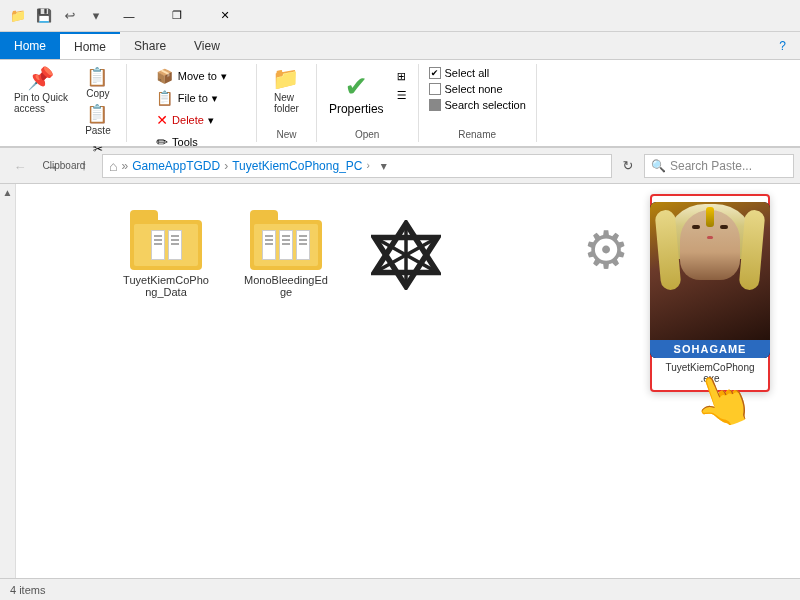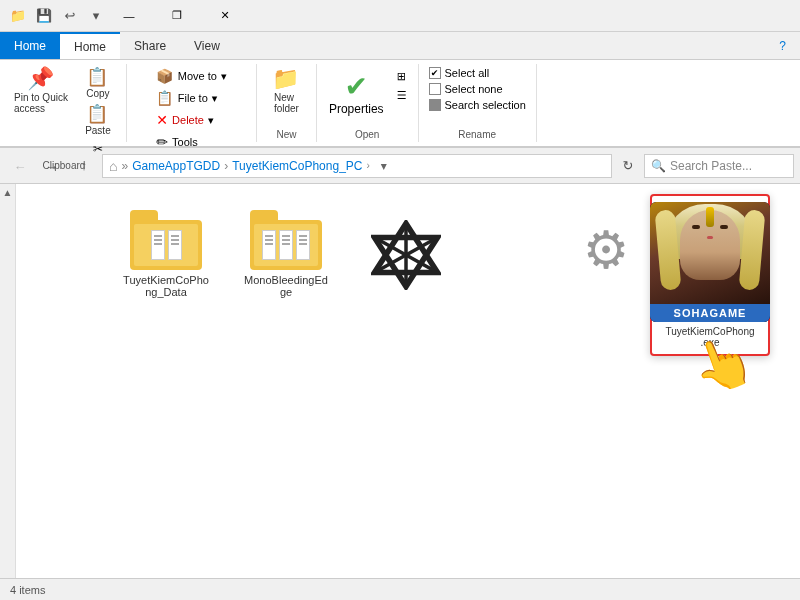--- a/index.html
+++ b/index.html
@@ -59,21 +59,21 @@
     .folder-tab { width: 28px; height: 12px; background: #f0c040; border-radius: 4px 4px 0 0; position: absolute; top: 0; left: 0; }
     .folder-inner { width: 64px; height: 42px; background: #f5d060; border-radius: 2px; position: absolute; bottom: 4px; left: 4px; display: flex; align-items: center; justify-content: center; overflow: hidden; }
     .folder-papers { display: flex; gap: 3px; }
     .folder-paper { width: 14px; height: 30px; background: white; border: 1px solid #ccc; position: relative; }
     .folder-paper::after { content: ''; position: absolute; top: 4px; left: 2px; right: 2px; height: 2px; background: #aaa; box-shadow: 0 4px 0 #aaa, 0 8px 0 #aaa; }
 
     .file-name { font-size: 11px; text-align: center; color: #333; margin-top: 4px; word-break: break-word; max-width: 90px; }
 
     
     .file-item-exe { display: flex; flex-direction: column; align-items: center; width: 120px; cursor: pointer; padding: 6px; border-radius: 4px; border: 2px solid #e83030; background: white; box-shadow: 0 2px 8px rgba(0,0,0,0.2); position: absolute; right: 30px; top: 10px; }
-    .exe-icon { width: 120px; height: 120px; background: linear-gradient(135deg, #1a1a2e, #3a2a4a); border-radius: 6px; display: flex; align-items: flex-end; justify-content: center; overflow: hidden; position: relative; }
+    .exe-icon { width: 120px; height: 156px; background: linear-gradient(135deg, #1a1a2e, #3a2a4a); border-radius: 6px; display: flex; align-items: flex-end; justify-content: center; overflow: hidden; position: relative; }
     .sohagame-badge { position: absolute; bottom: 0; left: 0; right: 0; background: #2a6abf; padding: 3px 6px; font-size: 11px; font-weight: bold; color: white; text-align: center; letter-spacing: 1px; }
 
     
     .gear-icon-container { width: 60px; height: 60px; font-size: 52px; color: #999; display: flex; align-items: center; justify-content: center; }
 
     
     .cursor-hand { position: absolute; font-size: 50px; bottom: -40px; left: 40px; transform: rotate(-20deg); z-index: 10; }
 
     
     .status-bar { height: 22px; background: #f0f0f0; border-top: 1px solid #ccc; display: flex; align-items: center; padding: 0 10px; font-size: 11px; color: #555; }

